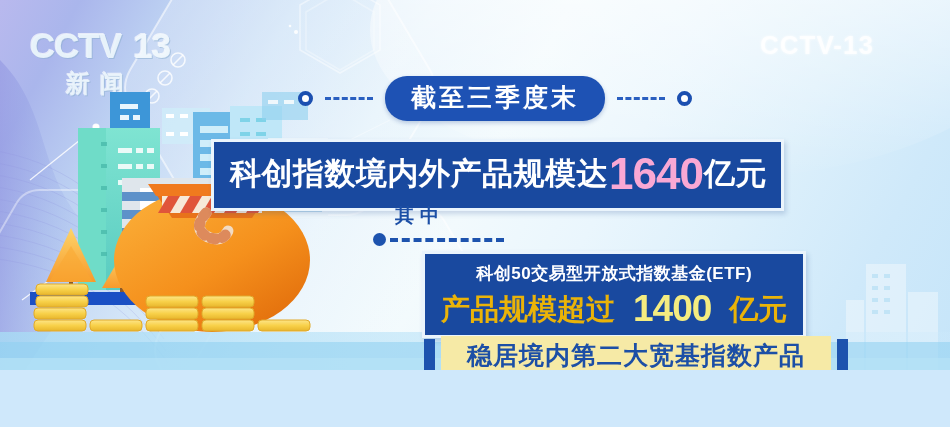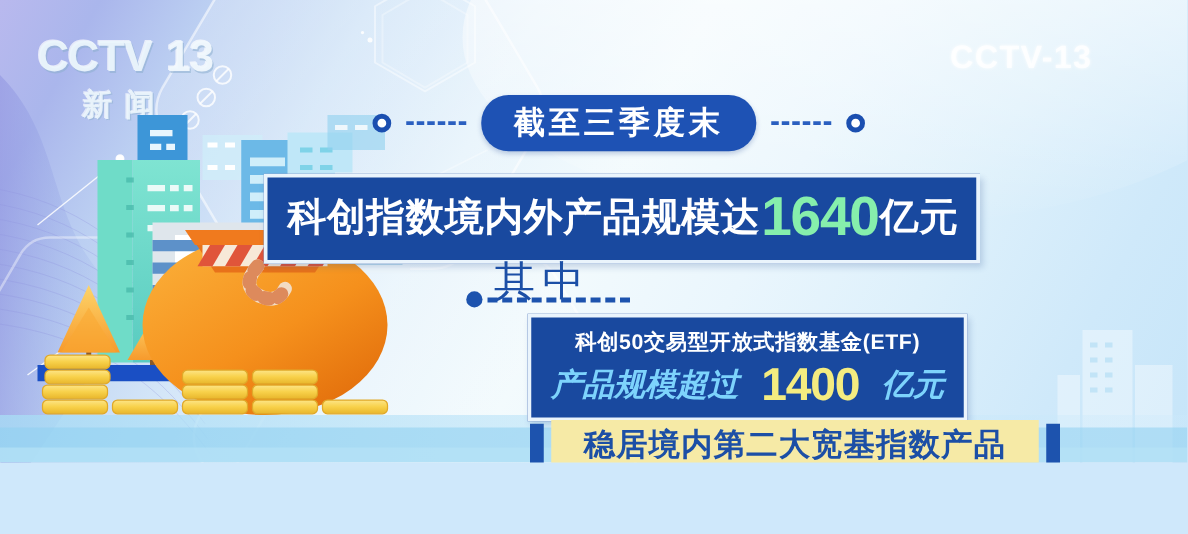--- a/index.html
+++ b/index.html
@@ -104,30 +104,30 @@
     padding: 7px 14px 9px 16px;
     white-space: nowrap;
     box-shadow: 2px 3px 5px rgba(30,70,140,0.2);
   }
   .banner-main .txt {
     font-size: 31px; font-weight: bold; color: #ffffff;
     letter-spacing: 0.5px;
     vertical-align: middle;
   }
   .banner-main .num {
-    font-size: 44px; font-weight: bold; color: #86efac;
+    font-size: 44px; font-weight: bold; color: #f9a8d4;
     letter-spacing: -1px;
     vertical-align: middle;
     margin: 0 1px;
   }
 
   
   .among {
     position: absolute; top: 203px; left: 395px;
-    font-size: 33px; font-weight: normal;
+    font-size: 19px; font-weight: bold;
     color: #1c4fa6;
     letter-spacing: 6px;
   }
   .among-dot {
     position: absolute; top: 233px; left: 373px;
     width: 13px; height: 13px; border-radius: 50%;
     background: #1d53ae;
   }
   .among-dash {
     position: absolute; top: 238px; left: 390px;
@@ -144,23 +144,22 @@
     text-align: center;
     white-space: nowrap;
     box-shadow: 2px 3px 5px rgba(30,70,140,0.2);
   }
   .banner-sub .line1 {
     font-size: 17px; font-weight: bold; color: #ffffff;
     letter-spacing: 0.5px; line-height: 31px;
   }
   .banner-sub .line2 { line-height: 38px; }
   .banner-sub .line2 .txt {
-    font-size: 25px; font-weight: bold; color: #7dd3fc;
+    font-size: 29px; font-weight: bold; color: #eab308;
     vertical-align: middle;
-    font-style: italic;
   }
   .banner-sub .line2 .num {
     font-size: 37px; font-weight: bold; color: #f4ec80;
     vertical-align: middle; letter-spacing: -1px;
     margin: 0 18px;
   }
 
   
   .band-row {
     position: absolute; top: 336px; left: 424px;

